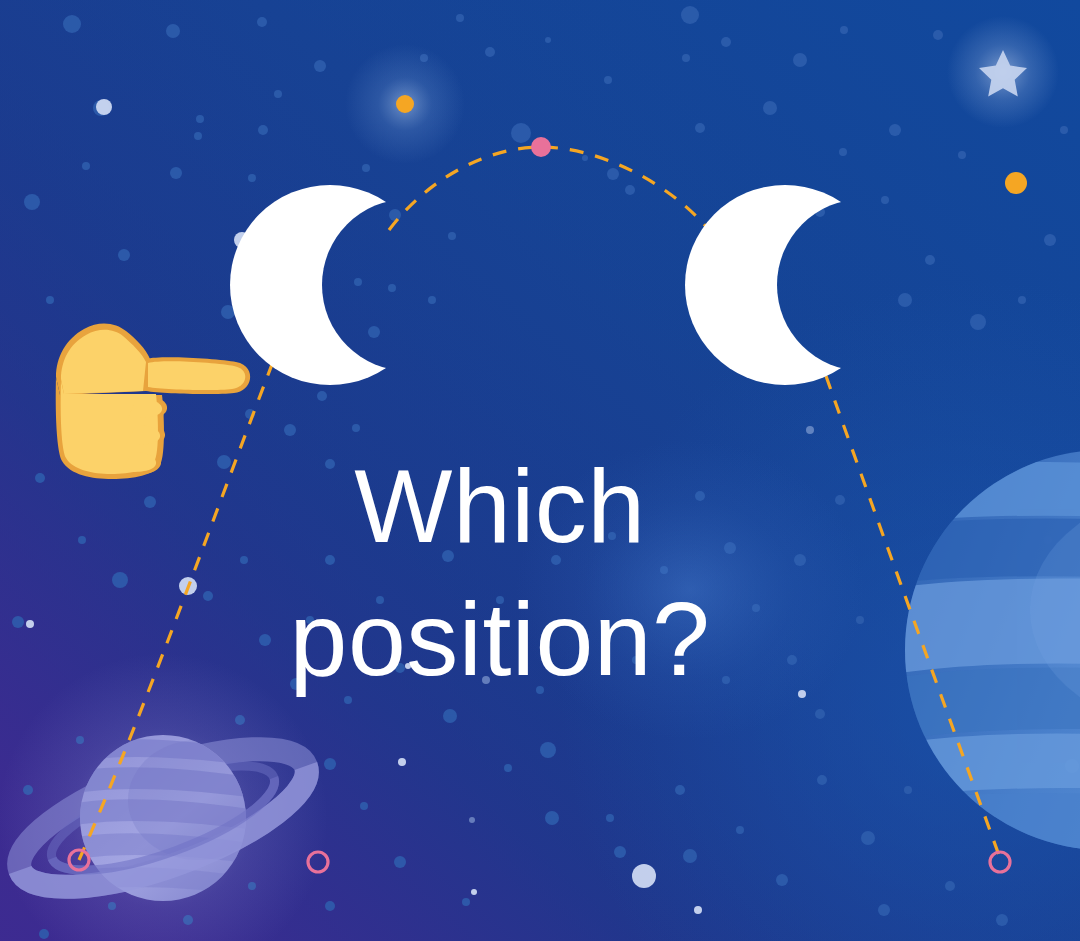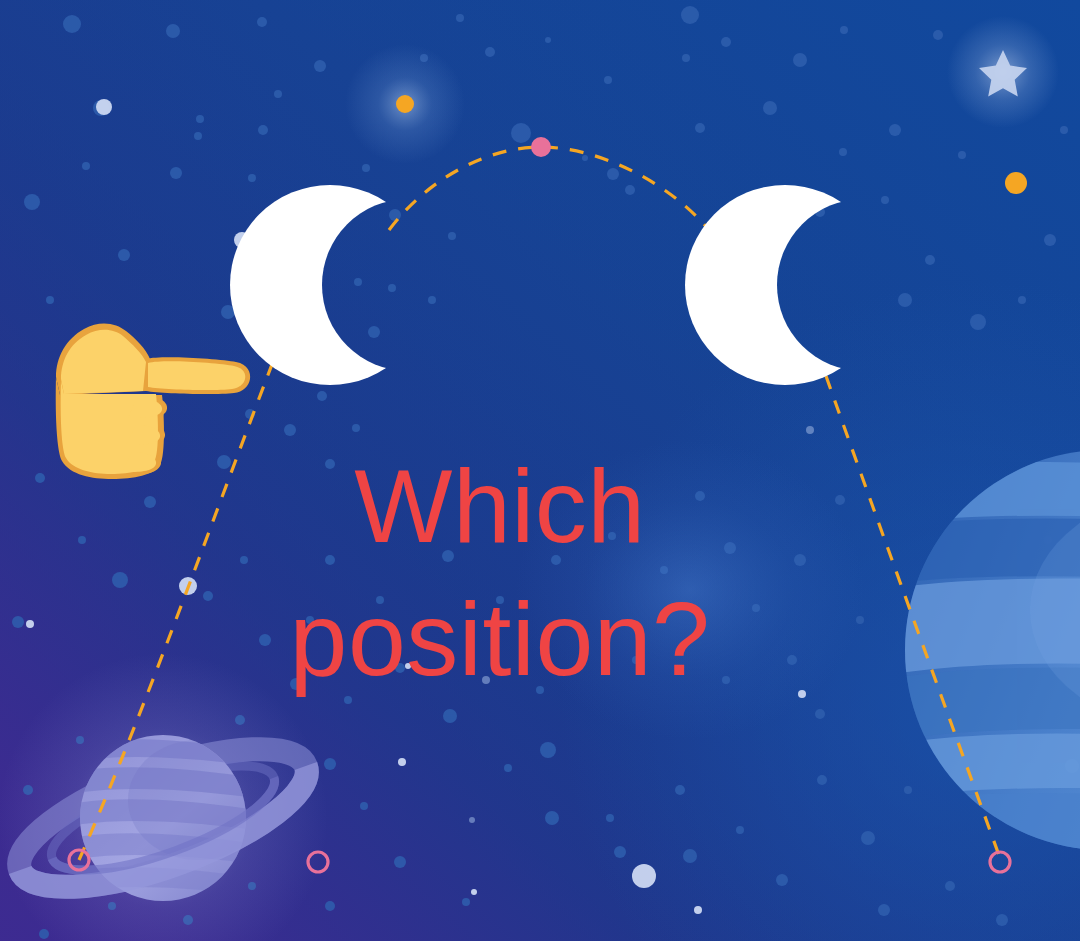--- a/index.html
+++ b/index.html
@@ -21,21 +21,21 @@
     width: 1080px;
     height: 941px;
     display: block;
   }
   .q-text {
     position: absolute;
     left: 0;
     top: 440px;
     width: 1000px;
     text-align: center;
-    color: #ef4444;
+    color: #ffffff;
     font-size: 104px;
     line-height: 1.28;
     font-weight: 400;
     letter-spacing: 0.5px;
     white-space: pre-line;
     pointer-events: none;
     user-select: none;
   }
   .hand {
     position: absolute;

